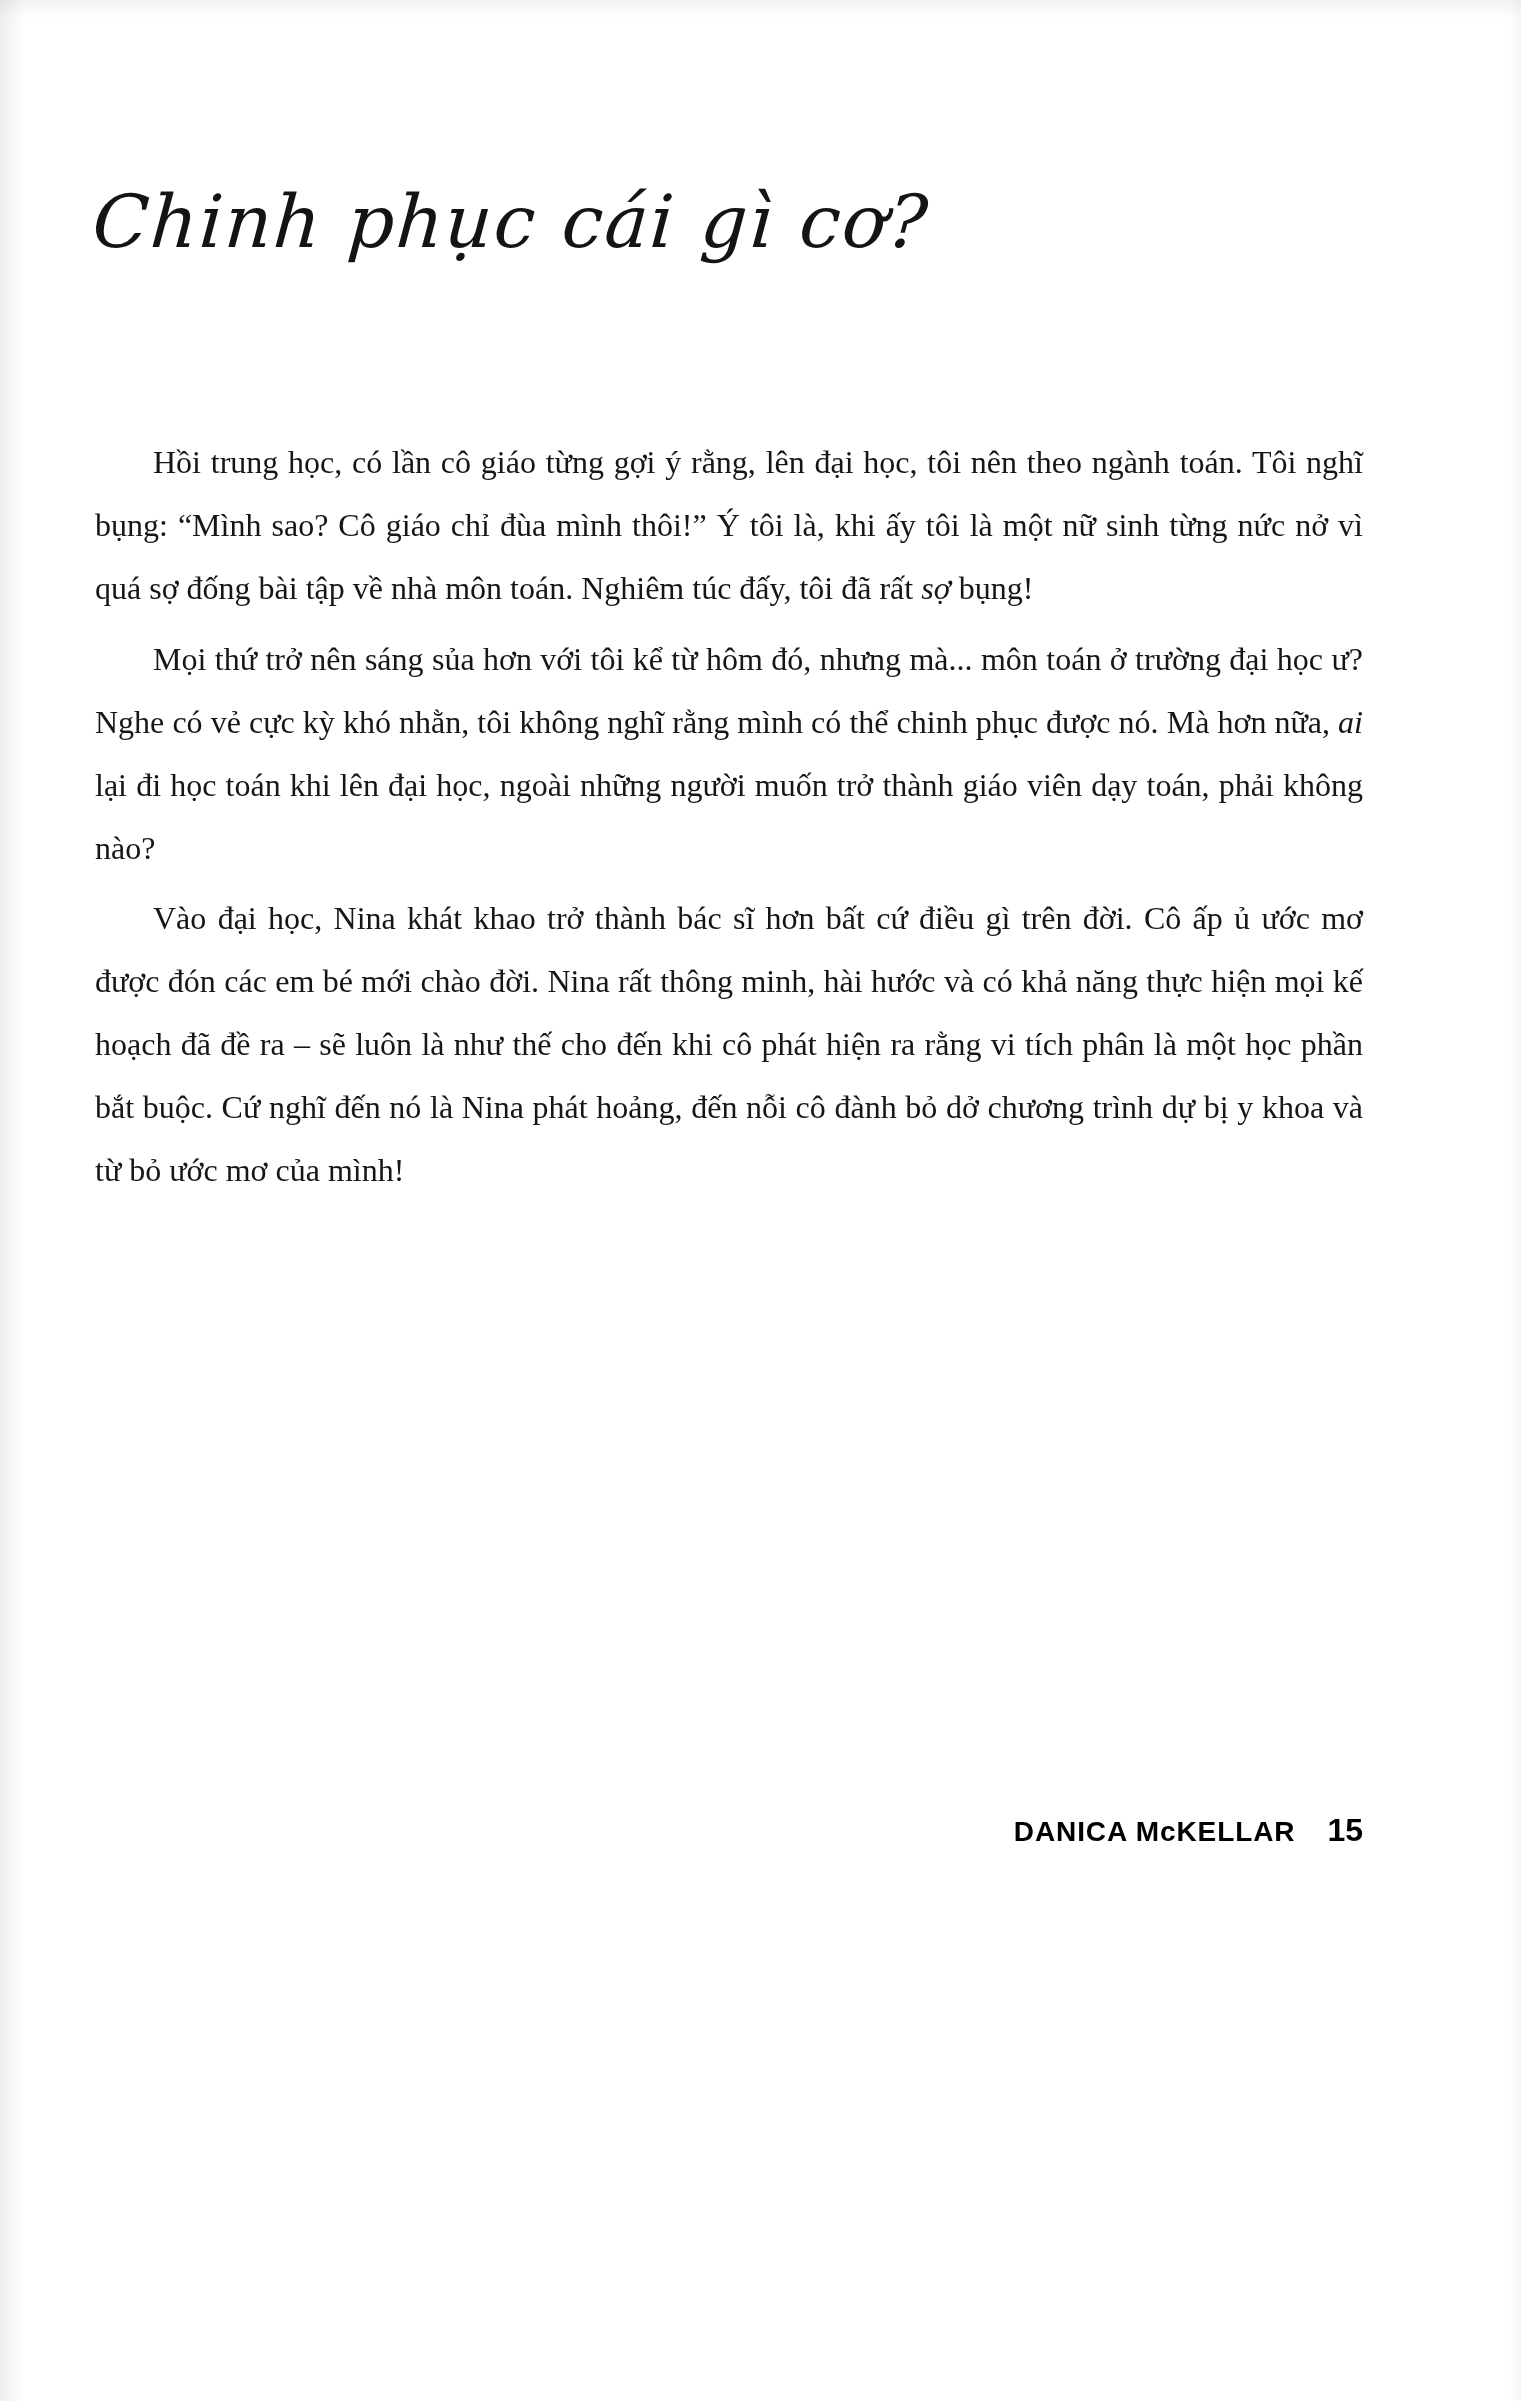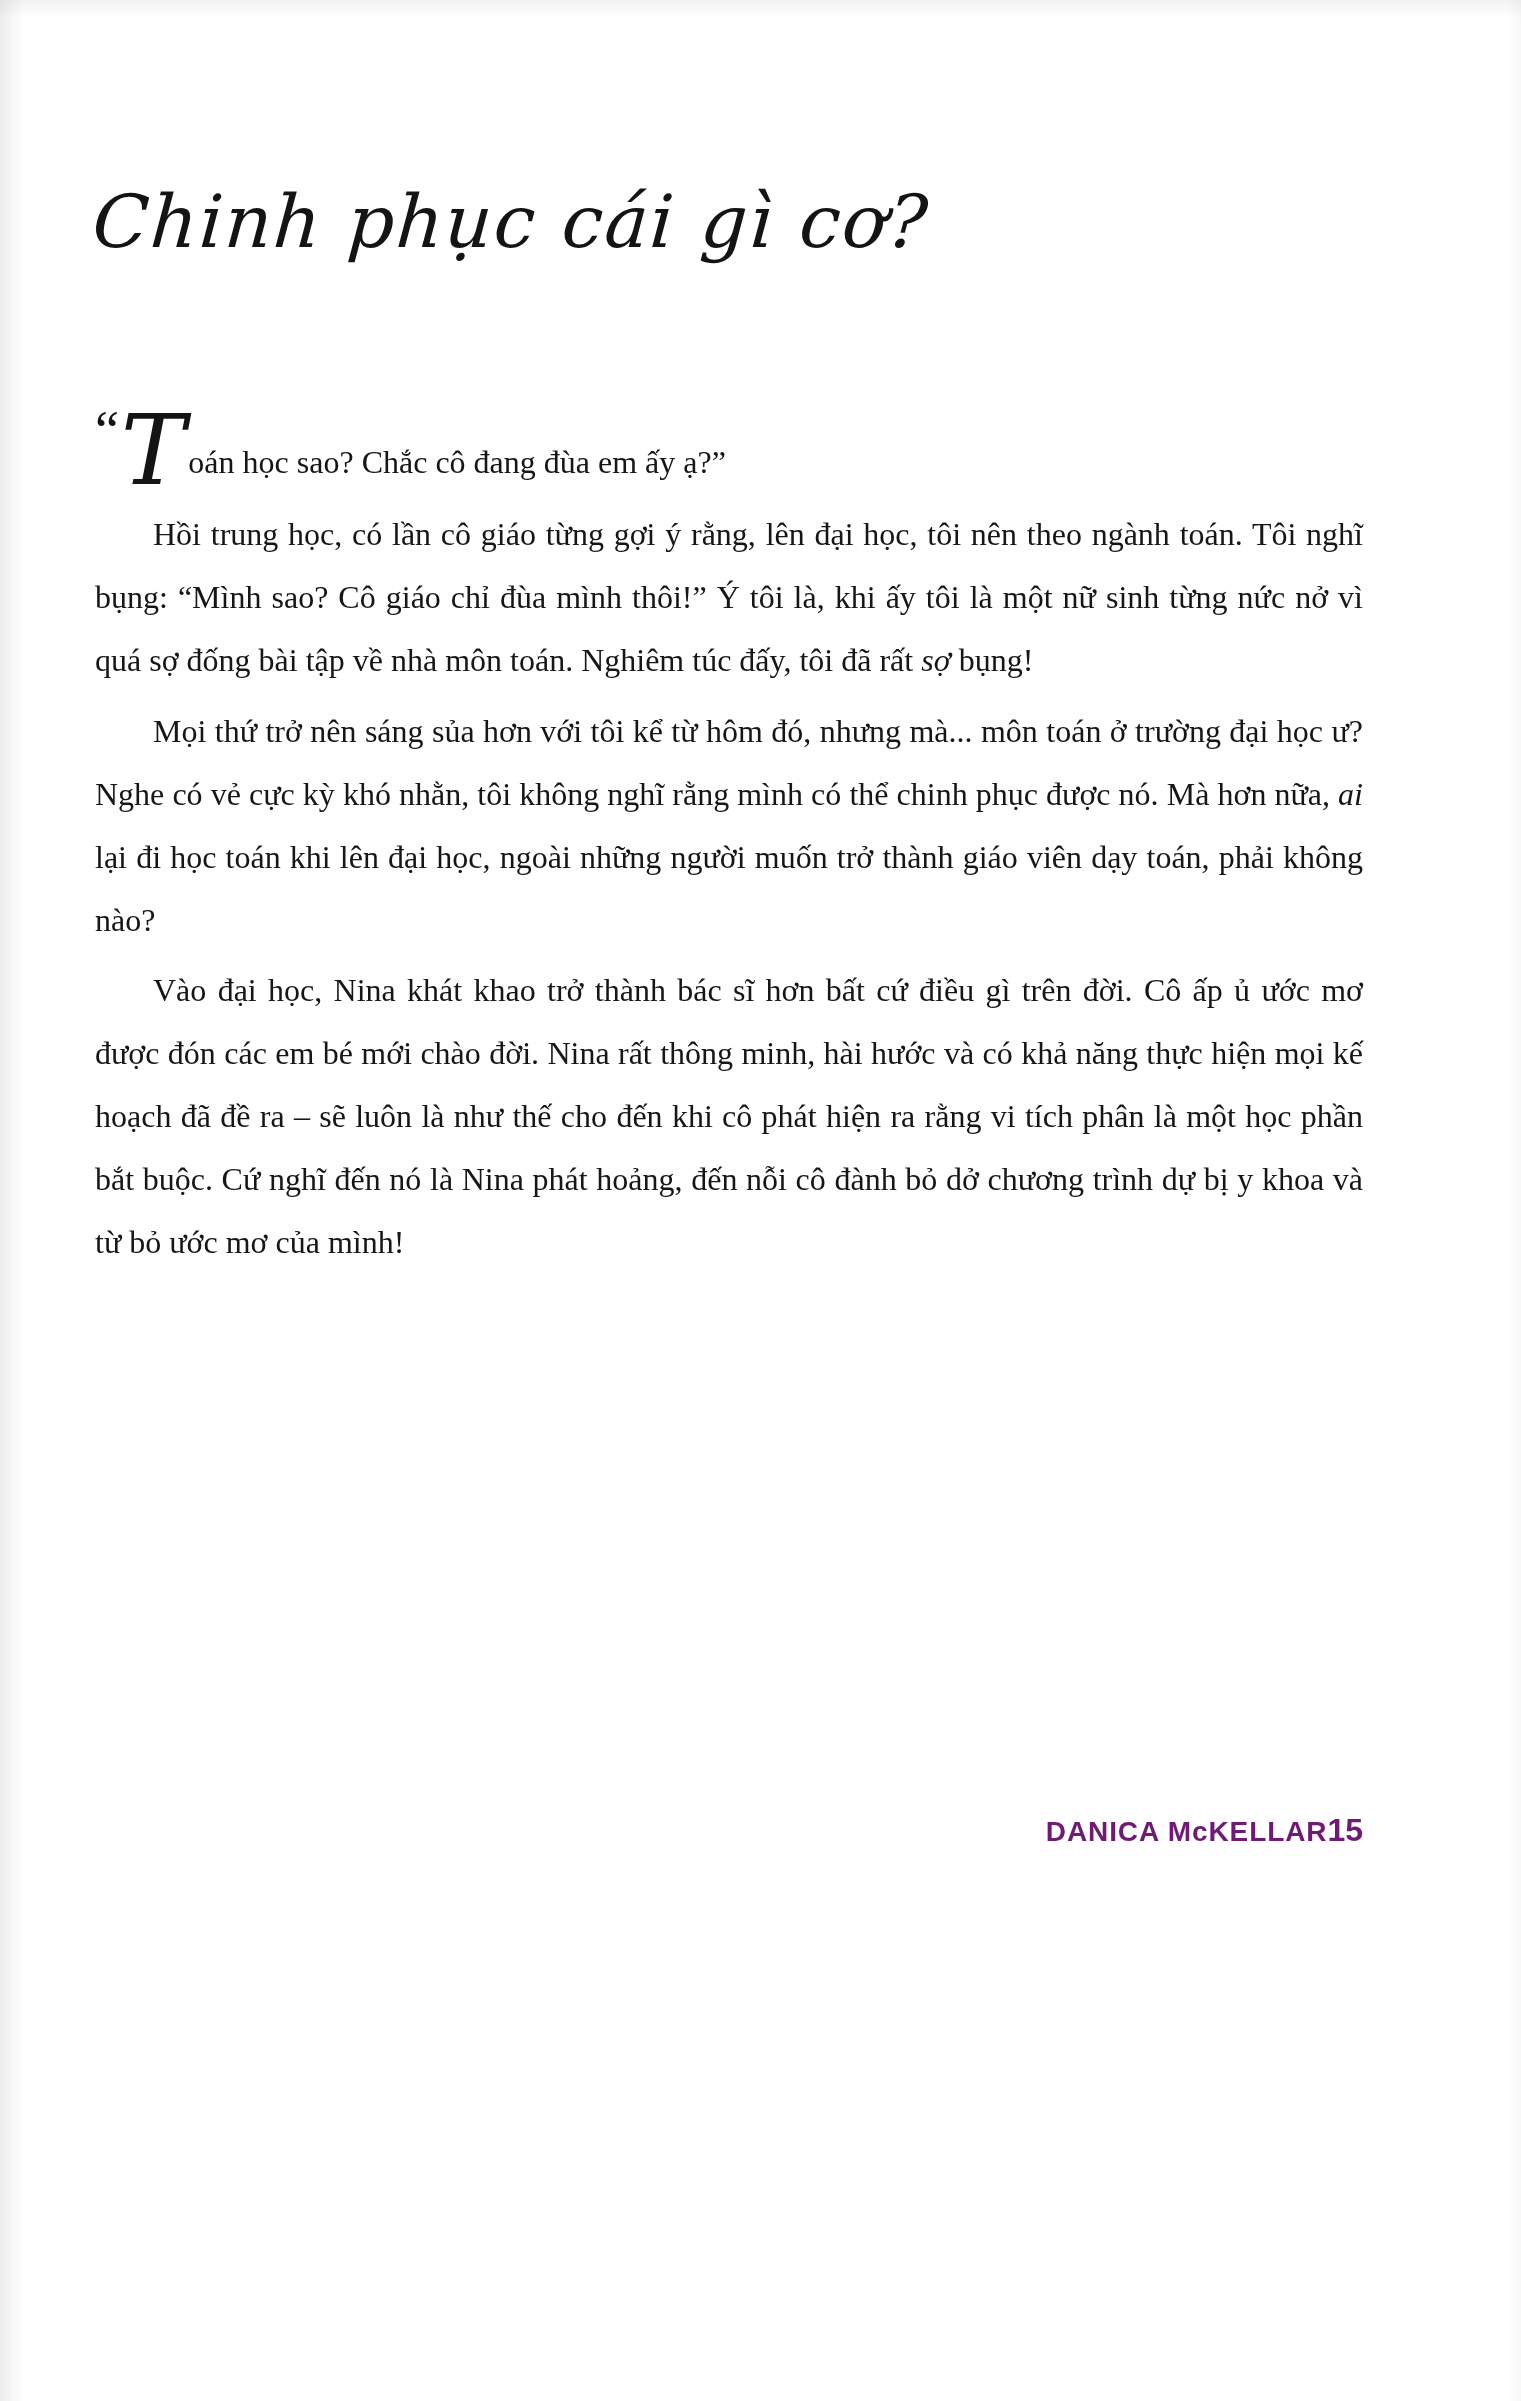--- a/index.html
+++ b/index.html
@@ -78,36 +78,36 @@
     color: #141414;
   }
   .seg-i { font-style: italic; font-family: Liberation Serif, serif; }
 
   .footer {
     position: absolute;
     top: 1812px;
     right: 158px;
     display: flex;
     align-items: baseline;
+    gap: 32px;
     font-family: "Liberation Sans", sans-serif;
     font-weight: bold;
-    color: #701a75;
+    color: #000000;
   }
   .footer .author { font-size: 28px; letter-spacing: 0.9px; }
   .footer .pagenum { font-size: 32px; }
 </style>
 </head>
 <body>
 
 <div class="page">
 
   <h1 class="script-title">Chinh phục cái gì cơ?</h1>
 
   <div class="body-text">
-    <p class="opening"><span class="open-quote">“</span><span class="drop-cap">T</span><span>oán học sao? Chắc cô đang đùa em ấy ạ?”</span></p>
 
     <div id="paragraphs">
         <p><span>Hồi trung học, có lần cô giáo từng gợi ý rằng, lên đại học, tôi nên theo ngành toán. Tôi nghĩ bụng: “Mình sao? Cô giáo chỉ đùa mình thôi!” Ý tôi là, khi ấy tôi là một nữ sinh từng nức nở vì quá sợ đống bài tập về nhà môn toán. Nghiêm túc đấy, tôi đã rất </span><span class="seg-i">sợ</span><span> bụng!</span></p>
         <p><span>Mọi thứ trở nên sáng sủa hơn với tôi kể từ hôm đó, nhưng mà... môn toán ở trường đại học ư? Nghe có vẻ cực kỳ khó nhằn, tôi không nghĩ rằng mình có thể chinh phục được nó. Mà hơn nữa, </span><span class="seg-i">ai</span><span> lại đi học toán khi lên đại học, ngoài những người muốn trở thành giáo viên dạy toán, phải không nào?</span></p>
         <p><span>Vào đại học, Nina khát khao trở thành bác sĩ hơn bất cứ điều gì trên đời. Cô ấp ủ ước mơ được đón các em bé mới chào đời. Nina rất thông minh, hài hước và có khả năng thực hiện mọi kế hoạch đã đề ra – sẽ luôn là như thế cho đến khi cô phát hiện ra rằng vi tích phân  là một học phần bắt buộc. Cứ nghĩ đến nó là Nina phát hoảng, đến nỗi cô đành bỏ dở chương trình dự bị y khoa và từ bỏ ước mơ của mình!</span></p>
       </div>
   </div>
 
   <div class="footer">
     <span class="author">DANICA McKELLAR</span>

